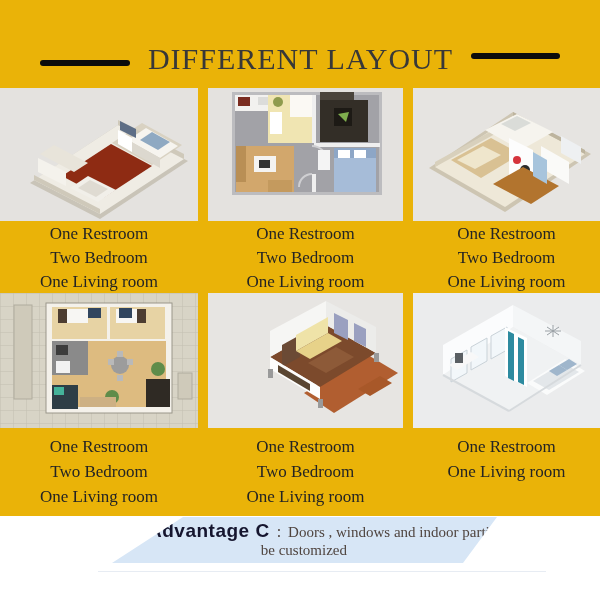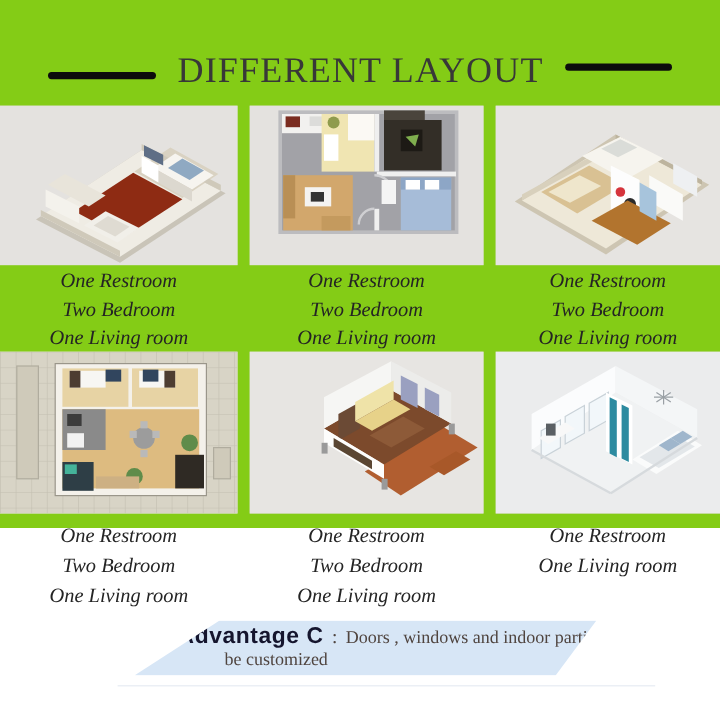--- a/index.html
+++ b/index.html
@@ -1,17 +1,17 @@
 <!DOCTYPE html>
 <html><head>
 <meta charset="utf-8">
 <style>
   html,body{margin:0;padding:0;}
   body{width:600px;height:600px;background:#ffffff;font-family:"Liberation Serif",serif;overflow:hidden;}
-  .page{position:relative;width:600px;height:440px;background:#84cc16;}
+  .page{position:relative;width:600px;height:516px;background:#eab308;}
 
   
   .header{position:absolute;top:36px;left:0;width:600px;height:46px;
           display:flex;align-items:center;justify-content:center;gap:18px;}
   .title-line{height:6px;background:#0c0c0c;border-radius:3px;}
   .title-line.left{width:90px;transform:translateY(4px);}
   .title-line.right{width:89px;transform:translateY(-3px);}
   .page-title{font-size:30px;color:#383838;letter-spacing:1px;white-space:nowrap;}
 
   
@@ -19,33 +19,33 @@
         grid-template-columns:198px 195px 187px;column-gap:10px;}
   .grid.top{top:88px;}
   .grid.bottom{top:293px;}
   .cell{display:flex;flex-direction:column;}
   .img{width:100%;background:#e4e2df;overflow:hidden;}
   .grid.top .img{height:133px;}
   .grid.bottom .img{height:135px;}
   .img svg{display:block;width:100%;height:100%;}
   .caps{padding-top:1px;text-align:center;}
   .grid.bottom .caps{padding-top:6px;}
-  .cap{font-size:17px;line-height:24px;color:#242424;font-style:italic;}
+  .cap{font-size:17px;line-height:24px;color:#242424;}
   .grid.bottom .cap{line-height:25px;}
 
   
   .banner{position:absolute;left:112px;top:517px;width:385px;height:46px;
           background:#d7e6f6;
           clip-path:polygon(71px 0px,385px 0px,351px 46px,0px 46px);}
   .banner-line1{position:absolute;left:36px;top:3px;white-space:nowrap;}
   .adv-label{font-family:"Liberation Sans",sans-serif;font-weight:bold;
              font-size:19px;color:#15152e;letter-spacing:0.5px;}
   .adv-colon{font-size:16px;color:#4f443f;padding:0 3px;}
   .adv-text{font-size:15px;color:#4f443f;}
-  .banner-line2{position:absolute;left:75px;top:25px;width:160px;text-align:left;
+  .banner-line2{position:absolute;left:75px;top:25px;width:160px;text-align:right;
                 font-size:15px;color:#4f443f;}
   .footer-line{position:absolute;left:98px;top:571px;width:448px;height:1px;
                background:#dde4ee;opacity:.7;}
 </style>
 </head>
 <body>
 
 <div class="page">
 
   <div class="header">

